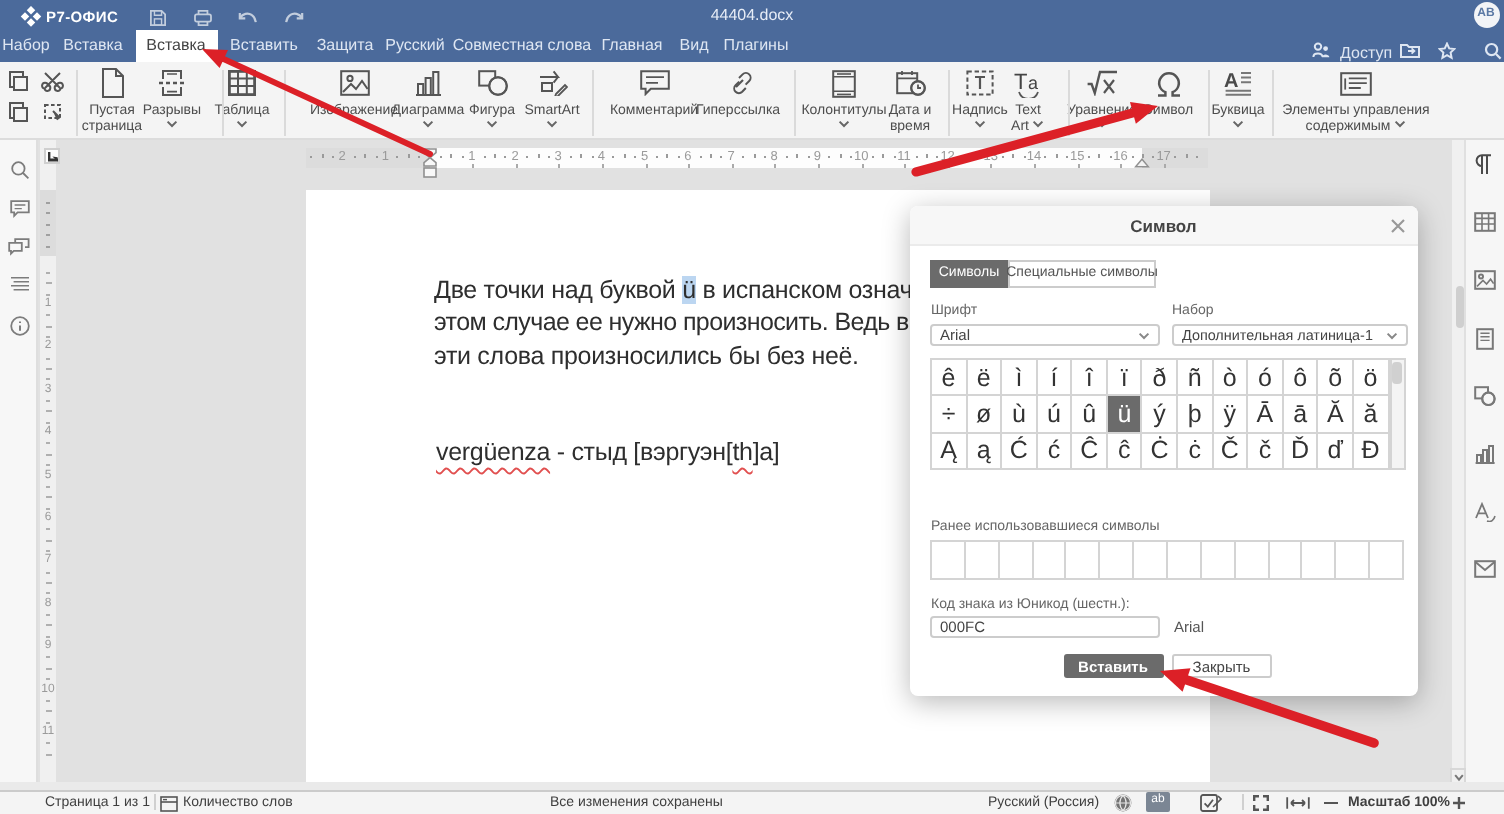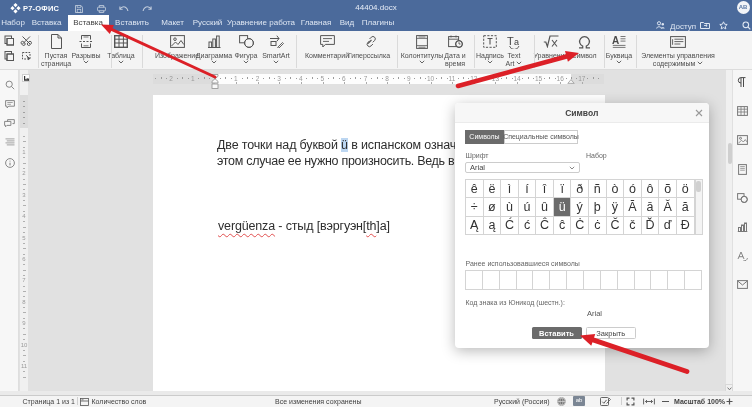--- a/index.html
+++ b/index.html
@@ -42,23 +42,23 @@
 <path d="M10 1.5 L10 4.5 L7 4.5" fill="none"></path>
       <path d="M9.8 4.2 C8.5 1.8 5.5 1.2 3.5 2.6 C2 3.6 1.4 5 1.2 6.5" fill="none"></path>
     </svg>
 <div class="abs" style="left:0;top:2.5px;width:752px;text-align:center;font-size:8px;color:#e7edf7">44404.docx</div>
 <div class="abs" style="left:736.5px;top:0.5px;width:13px;height:13px;border-radius:50%;background:#f2f4f7;color:#5b79a5;font-size:6px;font-weight:bold;display:flex;align-items:center;justify-content:center">AB</div>
 <div class="abs" style="left:67.5px;top:15px;width:41px;height:16px;background:#fff"></div>
 <div class="abs" style="left:13px;top:18px;transform:translateX(-50%);font-size:8px;color:#dee6f2;white-space:nowrap">Набор</div>
 <div class="abs" style="left:46.5px;top:18px;transform:translateX(-50%);font-size:8px;color:#dee6f2;white-space:nowrap">Вставка</div>
 <div class="abs" style="left:88px;top:18px;transform:translateX(-50%);font-size:8px;color:#444;white-space:nowrap">Вставка</div>
 <div class="abs" style="left:132px;top:18px;transform:translateX(-50%);font-size:8px;color:#dee6f2;white-space:nowrap">Вставить</div>
-<div class="abs" style="left:172.5px;top:18px;transform:translateX(-50%);font-size:8px;color:#dee6f2;white-space:nowrap">Макет</div>
+<div class="abs" style="left:172.5px;top:18px;transform:translateX(-50%);font-size:8px;color:#dee6f2;white-space:nowrap">Защита</div>
 <div class="abs" style="left:207.5px;top:18px;transform:translateX(-50%);font-size:8px;color:#dee6f2;white-space:nowrap">Русский</div>
-<div class="abs" style="left:261px;top:18px;transform:translateX(-50%);font-size:8px;color:#dee6f2;white-space:nowrap">Уравнение работа</div>
+<div class="abs" style="left:261px;top:18px;transform:translateX(-50%);font-size:8px;color:#dee6f2;white-space:nowrap">Совместная слова</div>
 <div class="abs" style="left:316px;top:18px;transform:translateX(-50%);font-size:8px;color:#dee6f2;white-space:nowrap">Главная</div>
 <div class="abs" style="left:347px;top:18px;transform:translateX(-50%);font-size:8px;color:#dee6f2;white-space:nowrap">Вид</div>
 <div class="abs" style="left:378px;top:18px;transform:translateX(-50%);font-size:8px;color:#dee6f2;white-space:nowrap">Плагины</div>
 <svg class="abs" style="left:656px;top:21px" width="9" height="8" viewBox="0 0 9 8" fill="none" stroke="#dee6f2" stroke-width="1">
 <circle cx="3" cy="2.3" r="1.6"></circle>
       <path d="M0.7 7.5 C0.7 5.2 5.3 5.2 5.3 7.5"></path>
       <circle cx="6.8" cy="3.3" r="1.2" fill="#dee6f2" stroke="none"></circle>
       <path d="M4.9 7.6 C5.2 5.8 8.4 5.8 8.7 7.6" fill="#dee6f2" stroke="none"></path>
     </svg>
 <div class="abs" style="left:670px;top:21.5px;font-size:8px;color:#dee6f2">Доступ</div>
@@ -507,20 +507,21 @@
 <path d="M1 0.5 h6 v1.8 L4 4.8 L1 2.3 z"></path>
 <path d="M1 9 h6 v-1.7 L4 4.8 L1 7.3 z"></path>
 <rect x="1" y="10" width="6" height="4.5"></rect>
       </g>
     </svg>
 <svg class="abs" style="left:566.5px;top:78.5px" width="8" height="5" viewBox="0 0 8 5">
       <path d="M0.8 4.4 L4 0.6 L7.2 4.4 z" fill="#f2f2f2" stroke="#909090" stroke-width="0.7"></path>
     </svg>
 <div class="abs" style="left:217px;top:136.5px;width:420px;font-size:12.5px;letter-spacing:-0.15px;line-height:16.5px;color:#2e2e2e;white-space:nowrap">Две точки над буквой <span style="background:#bcd6f1">ü</span> в испанском означает, что в</div>
 <div class="abs" style="left:217px;top:153px;width:420px;font-size:12.5px;letter-spacing:-0.3px;line-height:16.5px;color:#2e2e2e;white-space:nowrap">этом случае ее нужно произносить. Ведь в этом</div>
+<div class="abs" style="left:217px;top:169.5px;width:420px;font-size:12.5px;letter-spacing:-0.15px;line-height:16.5px;color:#2e2e2e;white-space:nowrap">эти слова произносились бы без неё.</div>
 <div class="abs" style="left:218px;top:219px;font-size:12.5px;letter-spacing:-0.15px;color:#2e2e2e;white-space:nowrap"><span style="text-decoration:underline;text-decoration-style:wavy;text-decoration-color:#e14f4f;text-decoration-thickness:0.9px;text-underline-offset:2.5px">vergüenza</span> - стыд [вэргуэн[<span style="text-decoration:underline;text-decoration-style:wavy;text-decoration-color:#e14f4f;text-decoration-thickness:0.9px;text-underline-offset:2.5px">th</span>]a]</div>
 <div class="abs" style="left:726px;top:70px;width:6px;height:325px;background:#f0f0f0"></div>
 <div class="abs" style="left:727.5px;top:143px;width:4px;height:21px;background:#cfcfcf;border-radius:2px"></div>
 <div class="abs" style="left:732px;top:70px;width:20px;height:325px;background:#f6f6f6;border-left:1px solid #e0e0e0"></div>
 <div class="rsicon" style="left:732px;top:77px">
       <svg width="10" height="11" viewBox="0 0 10 11">
         <path d="M6.5 1 v9 M4 1 v9 M4 6 a2.7 2.7 0 1 1 0 -5.4 h4.5" stroke="#4a4a4a" stroke-width="1" fill="none"></path>
         <path d="M2.5 10.5 h5" stroke="#4a4a4a" stroke-width="0"></path>
       </svg>
     </div>
@@ -579,20 +580,23 @@
 <div class="abs" style="left:455px;top:103px;width:253.5px;height:19.5px;background:#f7f7f7;border-radius:4px 4px 0 0;border-bottom:1px solid #ebebeb"></div>
 <div class="abs" style="left:455px;top:108px;width:253.5px;text-align:center;font-size:8.5px;font-weight:bold;color:#444">Символ</div>
 <svg class="abs" style="left:695px;top:109px" width="8" height="8" viewBox="0 0 8 8">
       <path d="M1 1 L7 7 M7 1 L1 7" stroke="#999" stroke-width="1.1"></path>
     </svg>
 <div class="abs" style="left:465px;top:130px;width:39px;height:13.5px;background:#6b6b6b;border:1px solid #6b6b6b;display:flex;align-items:center;justify-content:center;font-size:7px;color:#fff;white-space:nowrap">Символы</div>
 <div class="abs" style="left:504px;top:130px;width:74px;height:13.5px;background:#fff;border:1px solid #ccc;display:flex;align-items:center;justify-content:center;font-size:7px;color:#555;white-space:nowrap">Специальные символы</div>
 <div class="abs" style="left:465.5px;top:152px;font-size:7px;color:#666">Шрифт</div>
 <div class="abs" style="left:586px;top:152px;font-size:7px;color:#666">Набор</div>
 <div class="abs" style="left:465px;top:161.5px;width:115px;height:11.5px;background:#fff;border:1px solid #ccc;border-radius:2px;font-size:7.5px;color:#444;display:flex;align-items:center;padding:0 4px;white-space:nowrap;overflow:hidden">Arial<span style="margin-left:auto"><svg width="6" height="4" viewBox="0 0 6 4">
+          <path d="M0.8 0.8 L3 3 L5.2 0.8" stroke="#888" stroke-width="1" fill="none"></path>
+        </svg></span></div>
+<div class="abs" style="left:586px;top:161.5px;width:118px;height:11.5px;background:#fff;border:1px solid #ccc;border-radius:2px;font-size:7.2px;color:#444;display:flex;align-items:center;padding:0 4px;white-space:nowrap;overflow:hidden">Дополнительная латиница-1<span style="margin-left:auto"><svg width="6" height="4" viewBox="0 0 6 4">
           <path d="M0.8 0.8 L3 3 L5.2 0.8" stroke="#888" stroke-width="1" fill="none"></path>
         </svg></span></div>
 <div class="cellgrid" style="left:465px;top:179px;width:229.5px;grid-template-columns:repeat(13,1fr);grid-auto-rows:18.3px;border-top:1px solid #d4d4d4;border-left:1px solid #d4d4d4">
       <div>ê</div>
       <div>ë</div>
       <div>ì</div>
       <div>í</div>
       <div>î</div>
       <div>ï</div>
       <div>ð</div>
@@ -642,20 +646,21 @@
       <div></div>
       <div></div>
       <div></div>
       <div></div>
       <div></div>
       <div></div>
       <div></div>
       <div></div>
     </div>
 <div class="abs" style="left:465.5px;top:299px;font-size:7px;color:#666">Код знака из Юникод (шестн.):</div>
+<div class="abs" style="left:465px;top:307.5px;width:115px;height:11.5px;background:#fff;border:1px solid #ccc;border-radius:2px;font-size:7.5px;color:#444;display:flex;align-items:center;padding:0 4px">000FC</div>
 <div class="abs" style="left:587px;top:309px;font-size:7.5px;color:#555">Arial</div>
 <div class="abs" style="left:531.5px;top:327px;width:50px;height:12px;background:#6b6b6b;border-radius:1.5px;display:flex;align-items:center;justify-content:center;font-size:7.5px;font-weight:bold;color:#fff">Вставить</div>
 <div class="abs" style="left:586px;top:327px;width:49.5px;height:12px;background:#fff;border:1px solid #ccc;border-radius:1.5px;display:flex;align-items:center;justify-content:center;font-size:7.5px;color:#444">Закрыть</div>
 <div class="abs" style="left:0;top:395px;width:752px;height:12px;background:#f4f4f4;border-top:1px solid #cbcbcb"></div>
 <div class="abs" style="left:22.5px;top:398px;font-size:7px;color:#3f3f3f">Страница 1 из 1</div>
 <div class="abs" style="left:77px;top:397px;width:1px;height:8px;background:#d0d0d0"></div>
 <svg class="abs" style="left:80px;top:397.5px" width="9" height="8" viewBox="0 0 9 8" fill="none" stroke="#555" stroke-width=".8">
       <rect x="0.5" y="0.5" width="8" height="7"></rect>
       <path d="M0.5 3 h8"></path>
       <path d="M1.5 1.8 h2" stroke-width=".7"></path>

